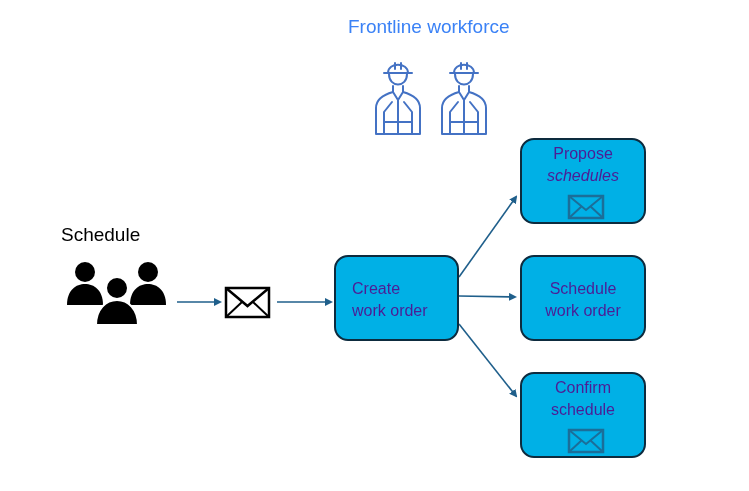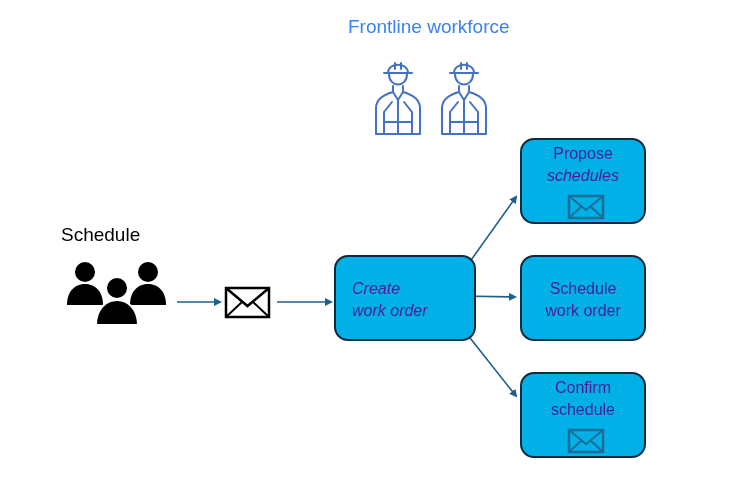--- a/index.html
+++ b/index.html
@@ -71,21 +71,21 @@
     <line x1="459" y1="296" x2="515" y2="297" marker-end="url(#ah)"></line>
     <line x1="459" y1="324" x2="516" y2="396" marker-end="url(#ah)"></line>
   </g>
   <g fill="#fff" stroke="#000" stroke-width="2.5">
     <rect x="226" y="288" width="43" height="29"></rect>
     <path d="M226 288 L247.5 306 L269 288" fill="none"></path>
     <path d="M226 317 L242 302 M269 317 L253 302" fill="none" stroke-width="2"></path>
   </g>
 </svg>
 
-<div class="box" style="left:334px;top:255px;width:142px;height:86px;font-style:italic;">
+<div class="box" style="left:334px;top:255px;width:125px;height:86px;">
   <div class="txt" style="text-align:left;left:16px;top:21px;">Create</div>
   <div class="txt" style="text-align:left;left:16px;top:43px;">work order</div>
 </div>
 
 <div class="box" style="left:520px;top:138px;width:126px;height:86px;">
   <div class="txt" style="top:3px;">Propose</div>
   <div class="txt" style="top:25px;font-style:italic;">schedules</div>
   <svg width="40" height="28" style="left:45px;top:54px;">
     <rect x="2" y="2" width="34" height="22" fill="none" stroke="#1b6e99" stroke-width="2.5"></rect>
     <path d="M2 2 L19 16 L36 2 M2 24 L15 12 M36 24 L23 12" fill="none" stroke="#1b6e99" stroke-width="2"></path>

